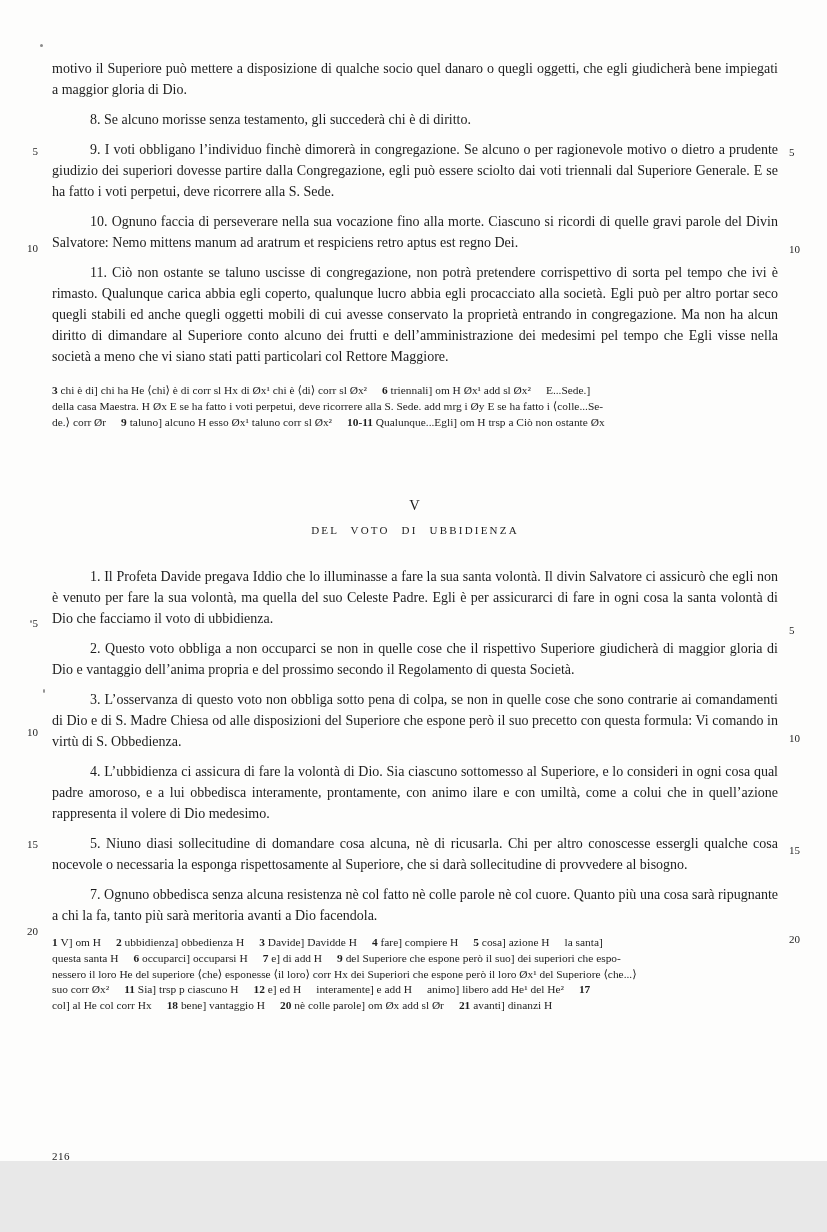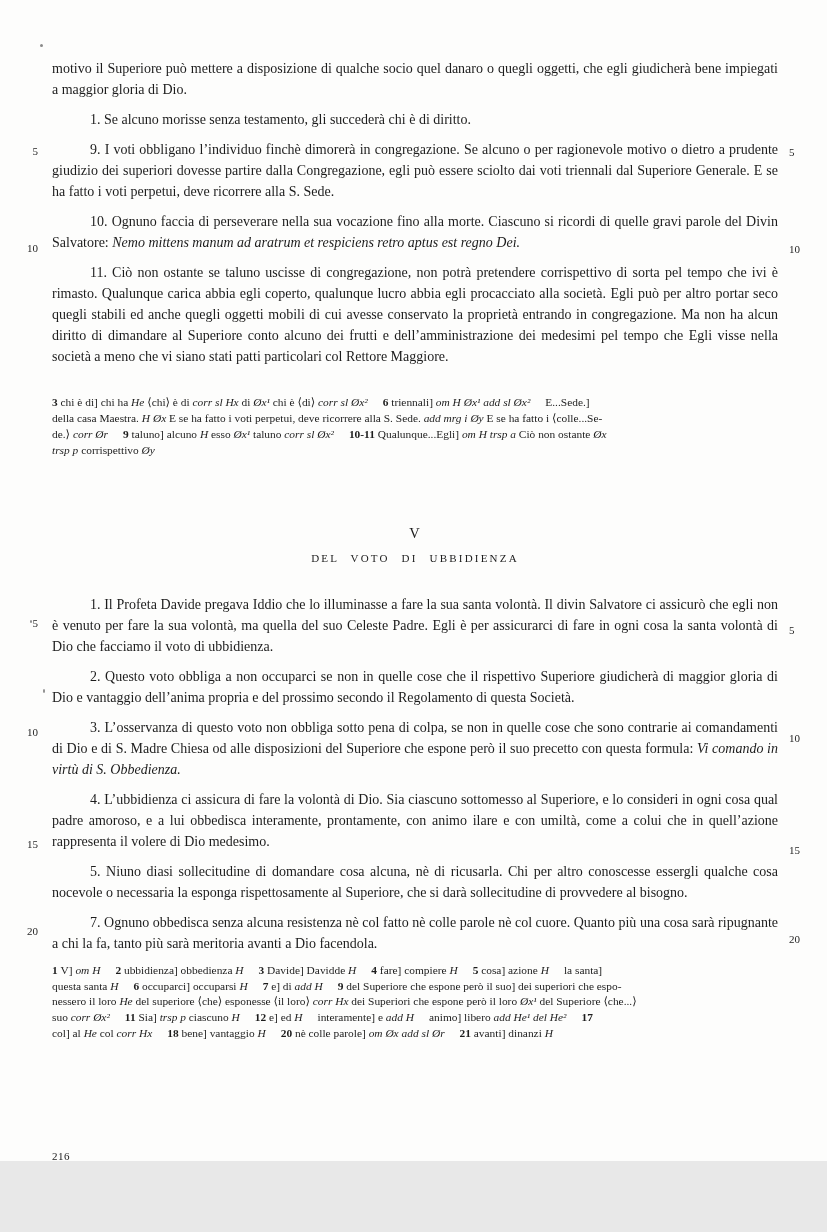--- a/index.html
+++ b/index.html
@@ -4,28 +4,28 @@
 <style>
   html,body{margin:0;padding:0;background:#e8e8e8;}
   .page{
     position:relative;width:827px;height:1161px;margin:0 auto;
     background:#fdfdfc;color:#1c1c1c;overflow:hidden;
     font-family:"Liberation Serif","DejaVu Serif",serif;
   }
   .text-flow{position:absolute;left:52px;top:58px;width:726px;}
   .para{font-size:14px;line-height:21px;margin:0 0 9px 0;text-indent:38px;text-align:justify;}
   .para.noindent{text-indent:0;}
-  .it{font-style:italic;}
+  .it{}
   .bd{font-weight:bold;}
   .gap{display:inline-block;width:15px;}
   .heading{text-align:center;margin-top:66px;margin-bottom:30px;}
   .sec-num{font-size:14.5px;margin-bottom:10px;letter-spacing:1px;}
   .sec-title{font-size:11px;letter-spacing:2.2px;word-spacing:7px;}
   .apparatus{font-size:11.4px;line-height:15.9px;text-align:justify;}
-  .apparatus[data-name="apparatus-1"]{margin-top:28px;}
+  .apparatus[data-name="apparatus-1"]{margin-top:16px;}
   .apparatus[data-name="apparatus-2"]{}
   .app-line{min-height:15.9px;}
   .margin-num{position:absolute;font-size:11px;color:#262626;width:24px;}
   .margin-num.left{left:14px;text-align:right;}
   .margin-num.right{left:789px;text-align:left;}
   .page-number{position:absolute;left:52px;top:1150px;font-size:11px;letter-spacing:0.5px;}
   .speck{position:absolute;background:#8a8a8a;border-radius:50%;}
   .speck.s1{left:40px;top:44px;width:3px;height:3px;}
   .speck.s2{left:30px;top:620px;width:2px;height:3px;}
   .speck.s3{left:43px;top:689px;width:2px;height:4px;}
@@ -33,29 +33,28 @@
 </head>
 <body>
 
 <div class="page" data-name="document-page">
   <div class="speck s1" data-name="print-speck"></div>
   <div class="speck s2" data-name="print-speck"></div>
   <div class="speck s3" data-name="print-speck"></div>
 
   <div class="text-flow" data-name="text-flow">
       <div data-name="paragraph-continuation" class="para noindent"><span data-name="text-run">motivo il Superiore può mettere a disposizione di qualche socio quel danaro o quegli oggetti, che egli giudicherà bene impiegati a maggior gloria di Dio.</span></div>
-      <div data-name="item-8" class="para"><span data-name="text-run">1. Se alcuno morisse senza testamento, gli succederà chi è di diritto.</span></div>
+      <div data-name="item-8" class="para"><span data-name="text-run">8. Se alcuno morisse senza testamento, gli succederà chi è di diritto.</span></div>
       <div data-name="item-9" class="para"><span data-name="text-run">9. I voti obbligano l’individuo finchè dimorerà in congregazione. Se alcuno o per ragionevole motivo o dietro a prudente giudizio dei superiori dovesse partire dalla Congregazione, egli può essere sciolto dai voti triennali dal Superiore Generale. E se ha fatto i voti perpetui, deve ricorrere alla S. Sede.</span></div>
       <div data-name="item-10" class="para"><span data-name="text-run">10. Ognuno faccia di perseverare nella sua vocazione fino alla morte. Ciascuno si ricordi di quelle gravi parole del Divin Salvatore: </span><span class="it" data-name="text-run">Nemo mittens manum ad aratrum et respiciens retro aptus est regno Dei.</span></div>
       <div data-name="item-11" class="para"><span data-name="text-run">11. Ciò non ostante se taluno uscisse di congregazione, non potrà pretendere corrispettivo di sorta pel tempo che ivi è rimasto. Qualunque carica abbia egli coperto, qualunque lucro abbia egli procacciato alla società. Egli può per altro portar seco quegli stabili ed anche quegli oggetti mobili di cui avesse conservato la proprietà entrando in congregazione. Ma non ha alcun diritto di dimandare al Superiore conto alcuno dei frutti e dell’amministrazione dei medesimi pel tempo che Egli visse nella società a meno che vi siano stati patti particolari col Rettore Maggiore.</span></div>
       <div data-name="apparatus-1" class="apparatus">
         <div class="app-line" data-name="apparatus-1-line-1"><span class="bd" data-name="text-run">3 </span><span data-name="text-run">chi è di] chi ha </span><span class="it" data-name="text-run">He </span><span data-name="text-run">⟨chi⟩ è di </span><span class="it" data-name="text-run">corr sl Hx </span><span data-name="text-run">di </span><span class="it" data-name="text-run">Øx¹ </span><span data-name="text-run">chi è ⟨di⟩ </span><span class="it" data-name="text-run">corr sl Øx²</span><span class="gap" data-name="text-run"></span><span class="bd" data-name="text-run">6 </span><span data-name="text-run">triennali] </span><span class="it" data-name="text-run">om H Øx¹ add sl Øx²</span><span class="gap" data-name="text-run"></span><span data-name="text-run">E...Sede.]</span></div>
         <div class="app-line" data-name="apparatus-1-line-2"><span data-name="text-run">della casa Maestra. </span><span class="it" data-name="text-run">H Øx </span><span data-name="text-run">E se ha fatto i voti perpetui, deve ricorrere alla S. Sede. </span><span class="it" data-name="text-run">add mrg i Øy </span><span data-name="text-run">E se ha fatto i ⟨colle...Se-</span></div>
         <div class="app-line" data-name="apparatus-1-line-3"><span data-name="text-run">de.⟩ </span><span class="it" data-name="text-run">corr Ør</span><span class="gap" data-name="text-run"></span><span class="bd" data-name="text-run">9 </span><span data-name="text-run">taluno] alcuno </span><span class="it" data-name="text-run">H </span><span data-name="text-run">esso </span><span class="it" data-name="text-run">Øx¹ </span><span data-name="text-run">taluno </span><span class="it" data-name="text-run">corr sl Øx²</span><span class="gap" data-name="text-run"></span><span class="bd" data-name="text-run">10-11 </span><span data-name="text-run">Qualunque...Egli] </span><span class="it" data-name="text-run">om H trsp a </span><span data-name="text-run">Ciò non ostante </span><span class="it" data-name="text-run">Øx</span></div>
-        <div class="app-line" data-name="apparatus-1-line-4"><span class="it" data-name="text-run">trsp p </span><span data-name="text-run">corrispettivo </span><span class="it" data-name="text-run">Øy</span></div>
       </div>
       <div data-name="section-heading" class="heading">
         <div class="sec-num" data-name="section-number">V</div>
         <div class="sec-title" data-name="section-title">DEL VOTO DI UBBIDIENZA</div>
       </div>
       <div data-name="chapter5-item-1" class="para"><span data-name="text-run">1. Il Profeta Davide pregava Iddio che lo illuminasse a fare la sua santa volontà. Il divin Salvatore ci assicurò che egli non è venuto per fare la sua volontà, ma quella del suo Celeste Padre. Egli è per assicurarci di fare in ogni cosa la santa volontà di Dio che facciamo il voto di ubbidienza.</span></div>
       <div data-name="chapter5-item-2" class="para"><span data-name="text-run">2. Questo voto obbliga a non occuparci se non in quelle cose che il rispettivo Superiore giudicherà di maggior gloria di Dio e vantaggio dell’anima propria e del prossimo secondo il Regolamento di questa Società.</span></div>
       <div data-name="chapter5-item-3" class="para"><span data-name="text-run">3. L’osservanza di questo voto non obbliga sotto pena di colpa, se non in quelle cose che sono contrarie ai comandamenti di Dio e di S. Madre Chiesa od alle disposizioni del Superiore che espone però il suo precetto con questa formula: </span><span class="it" data-name="text-run">Vi comando in virtù di S. Obbedienza.</span></div>
       <div data-name="chapter5-item-4" class="para"><span data-name="text-run">4. L’ubbidienza ci assicura di fare la volontà di Dio. Sia ciascuno sottomesso al Superiore, e lo consideri in ogni cosa qual padre amoroso, e a lui obbedisca interamente, prontamente, con animo ilare e con umiltà, come a colui che in quell’azione rappresenta il volere di Dio medesimo.</span></div>
       <div data-name="chapter5-item-5" class="para"><span data-name="text-run">5. Niuno diasi sollecitudine di domandare cosa alcuna, nè di ricusarla. Chi per altro conoscesse essergli qualche cosa nocevole o necessaria la esponga rispettosamente al Superiore, che si darà sollecitudine di provvedere al bisogno.</span></div>

